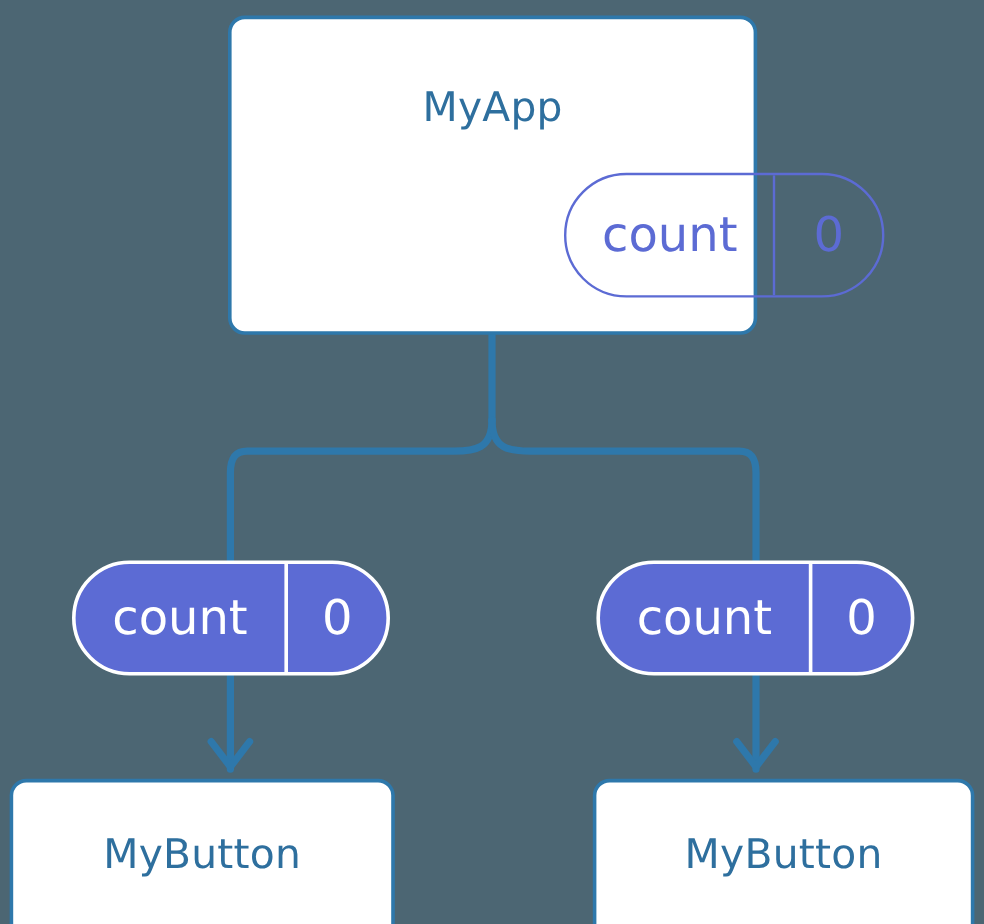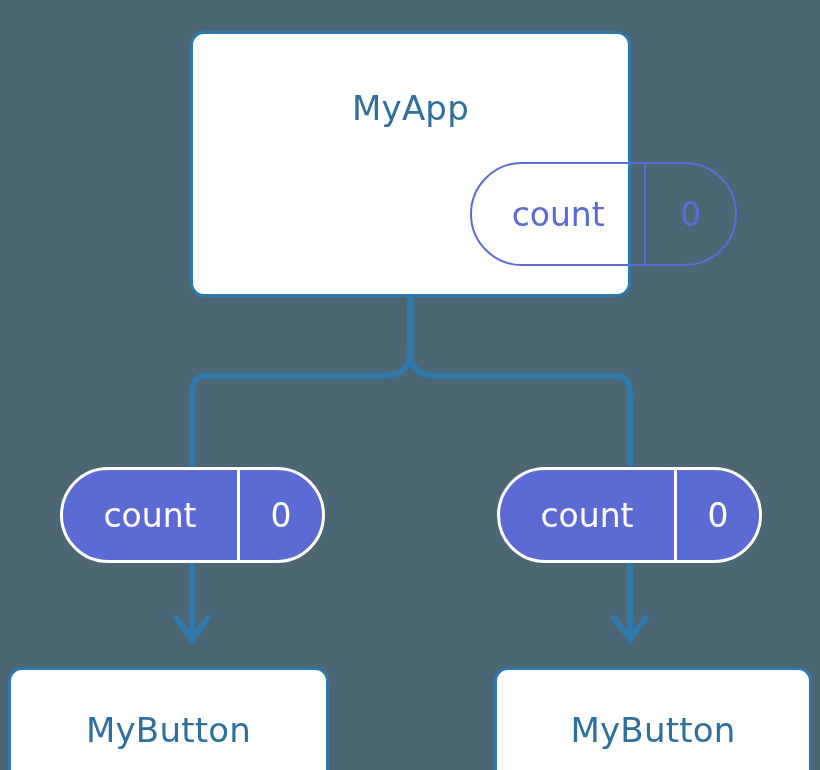--- a/index.html
+++ b/index.html
@@ -30,21 +30,20 @@
     pointer-events: none;
   }
 
   
   .comp-box {
     position: absolute;
     background: #ffffff;
     border: 3px solid #2e78ab;
     border-radius: 14px;
     box-sizing: border-box;
-    margin-top: 18px;
   }
   .comp-title {
     color: #2e6f9e;
     font-size: 34px;
     font-weight: 400;
     letter-spacing: 0.2px;
     text-align: center;
     white-space: nowrap;
   }
 
@@ -91,21 +90,21 @@
     display: flex;
     align-items: stretch;
     border-radius: 999px;
     overflow: hidden;
   }
   .pill .pill-key,
   .pill .pill-val {
     display: flex;
     align-items: center;
     justify-content: center;
-    font-size: 33px;
+    font-size: 40px;
     font-weight: 400;
     white-space: nowrap;
     box-sizing: border-box;
     text-align: right;
   }
 
   
   .pill-outline {
     border: 2px solid #5c6bd4;
     background: transparent;

